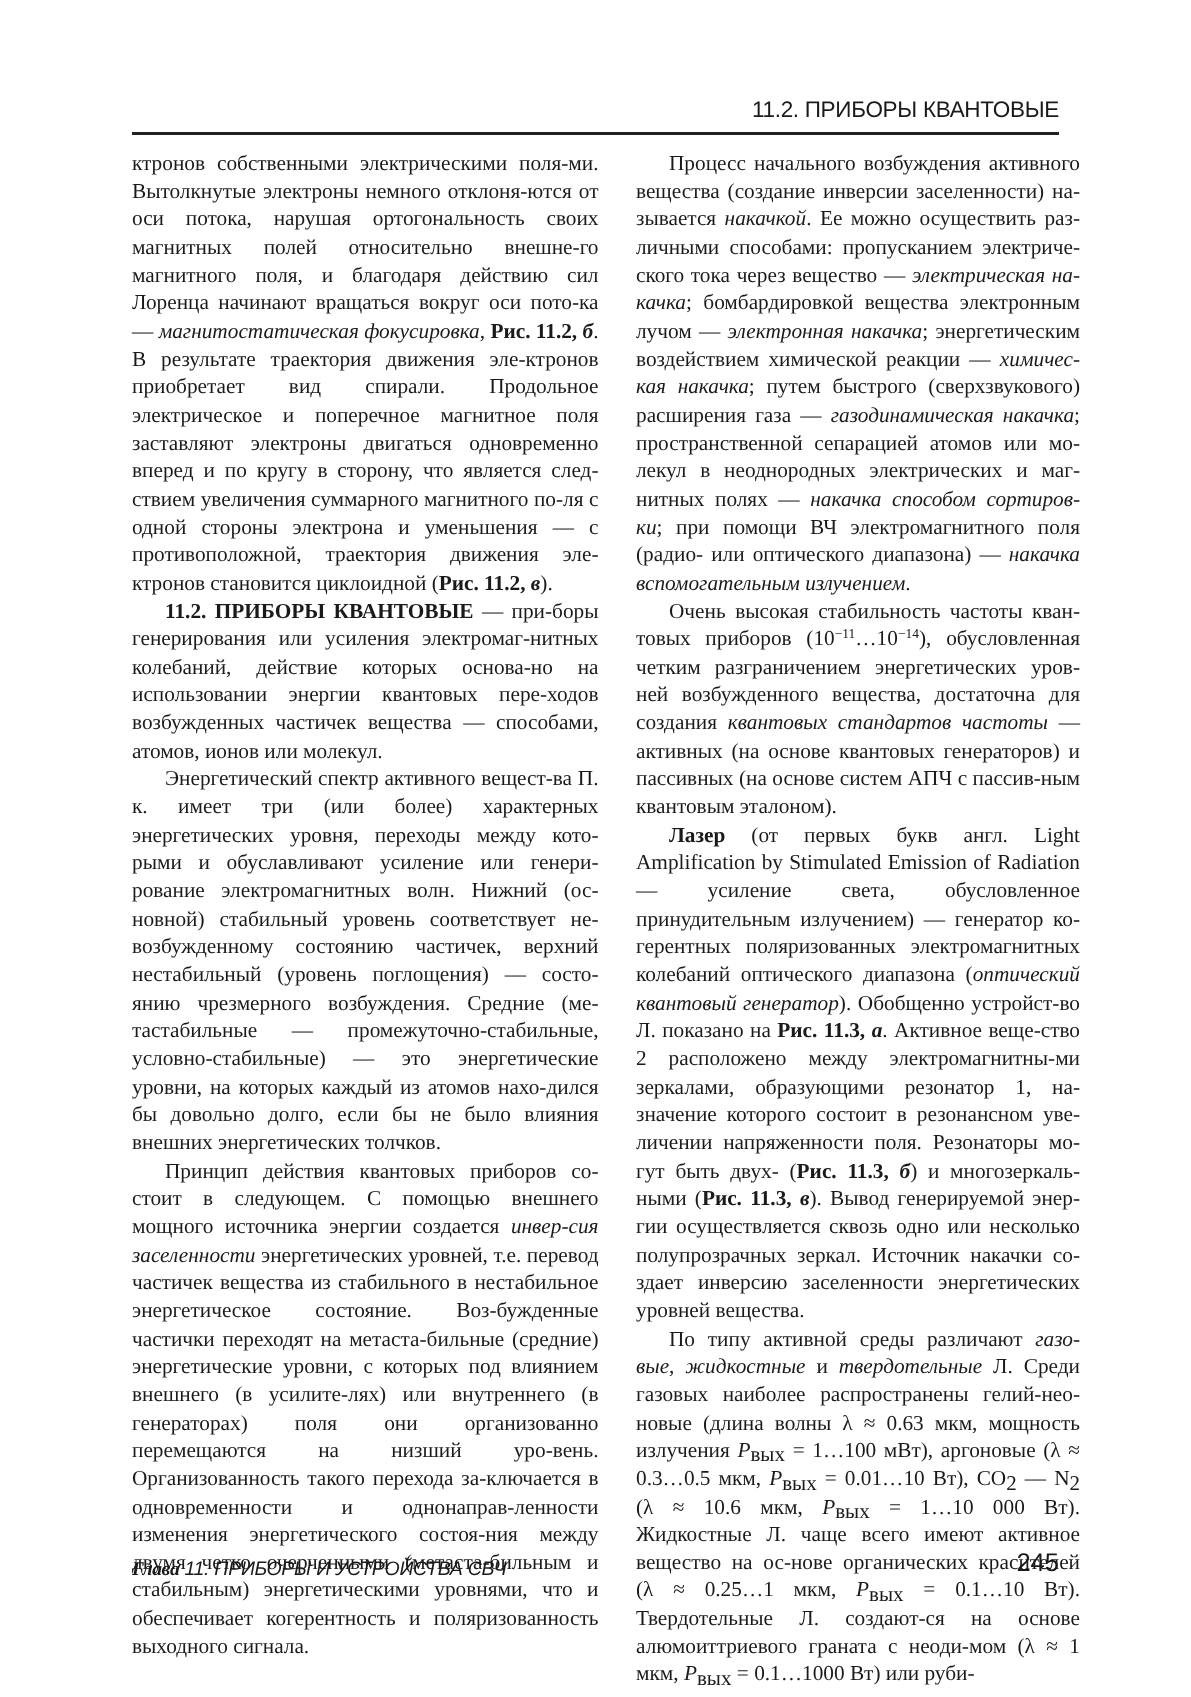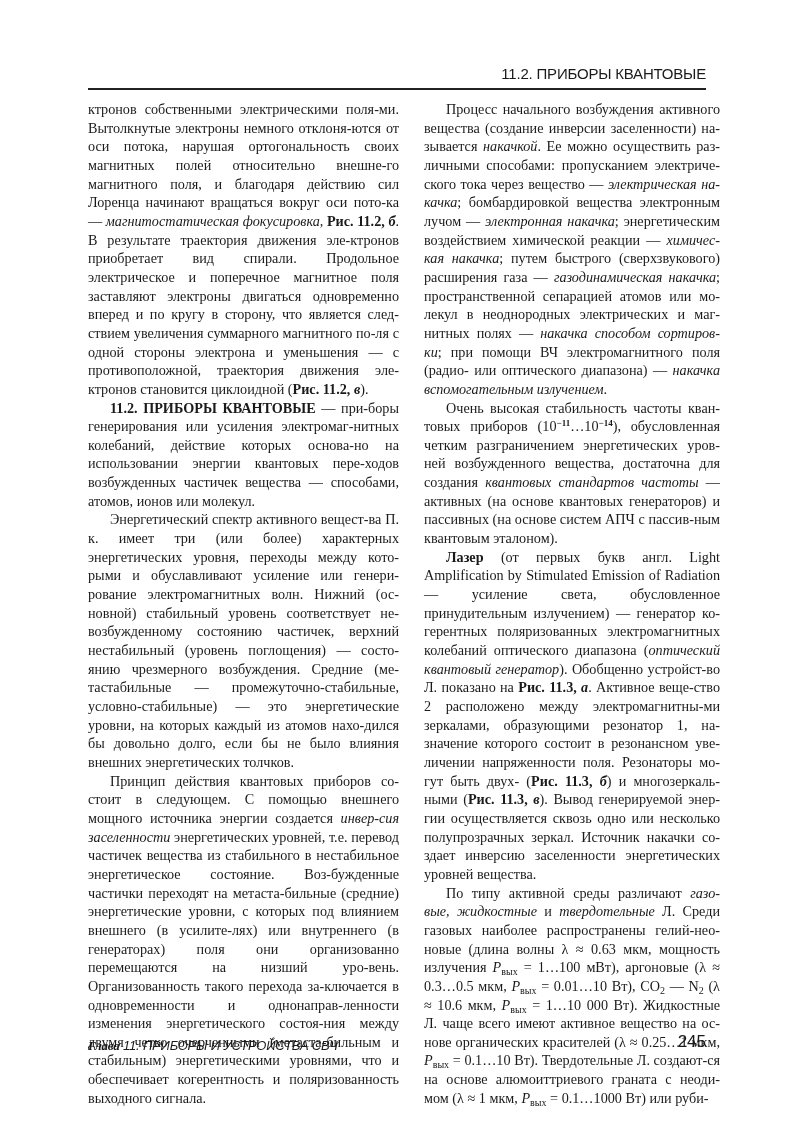--- a/index.html
+++ b/index.html
@@ -15,22 +15,22 @@
       font-family: "Liberation Serif", serif; font-size: 14.2px;
       line-height: 18.65px; text-align: justify; hyphens: manual;
     }
     .col.left { left: 88px; }
     .col.right { left: 424px; width: 296px; }
     .col p { margin: 0; }
     .col p.ind { text-indent: 22px; }
     .col p.cont { text-indent: 0; }
     i { font-style: italic; }
     b { font-weight: bold; font-family: Liberation Serif, serif; }
-    sup { font-size: 9px; line-height: 0; vertical-align: 5px; font-weight: bold; }
-    sub { font-size: 10px; line-height: 0; vertical-align: -3px; }
+    sup { font-size: 9px; line-height: 0; vertical-align: 5px; }
+    sub { font-size: 14px; line-height: 0; vertical-align: -3px; }
     .footer {
       position: absolute; left: 88px; top: 1032px; width: 620px; height: 24px;
       font-family: "Liberation Sans", sans-serif;
     }
     .footer .chapter {
       position: absolute; left: 0; top: 6px; font-size: 13px; font-style: italic; letter-spacing: -0.2px;
     }
     .footer .chapter b { font-weight: bold; }
     .footer .page-num {
       position: absolute; right: 2px; top: 0; font-size: 17px;

